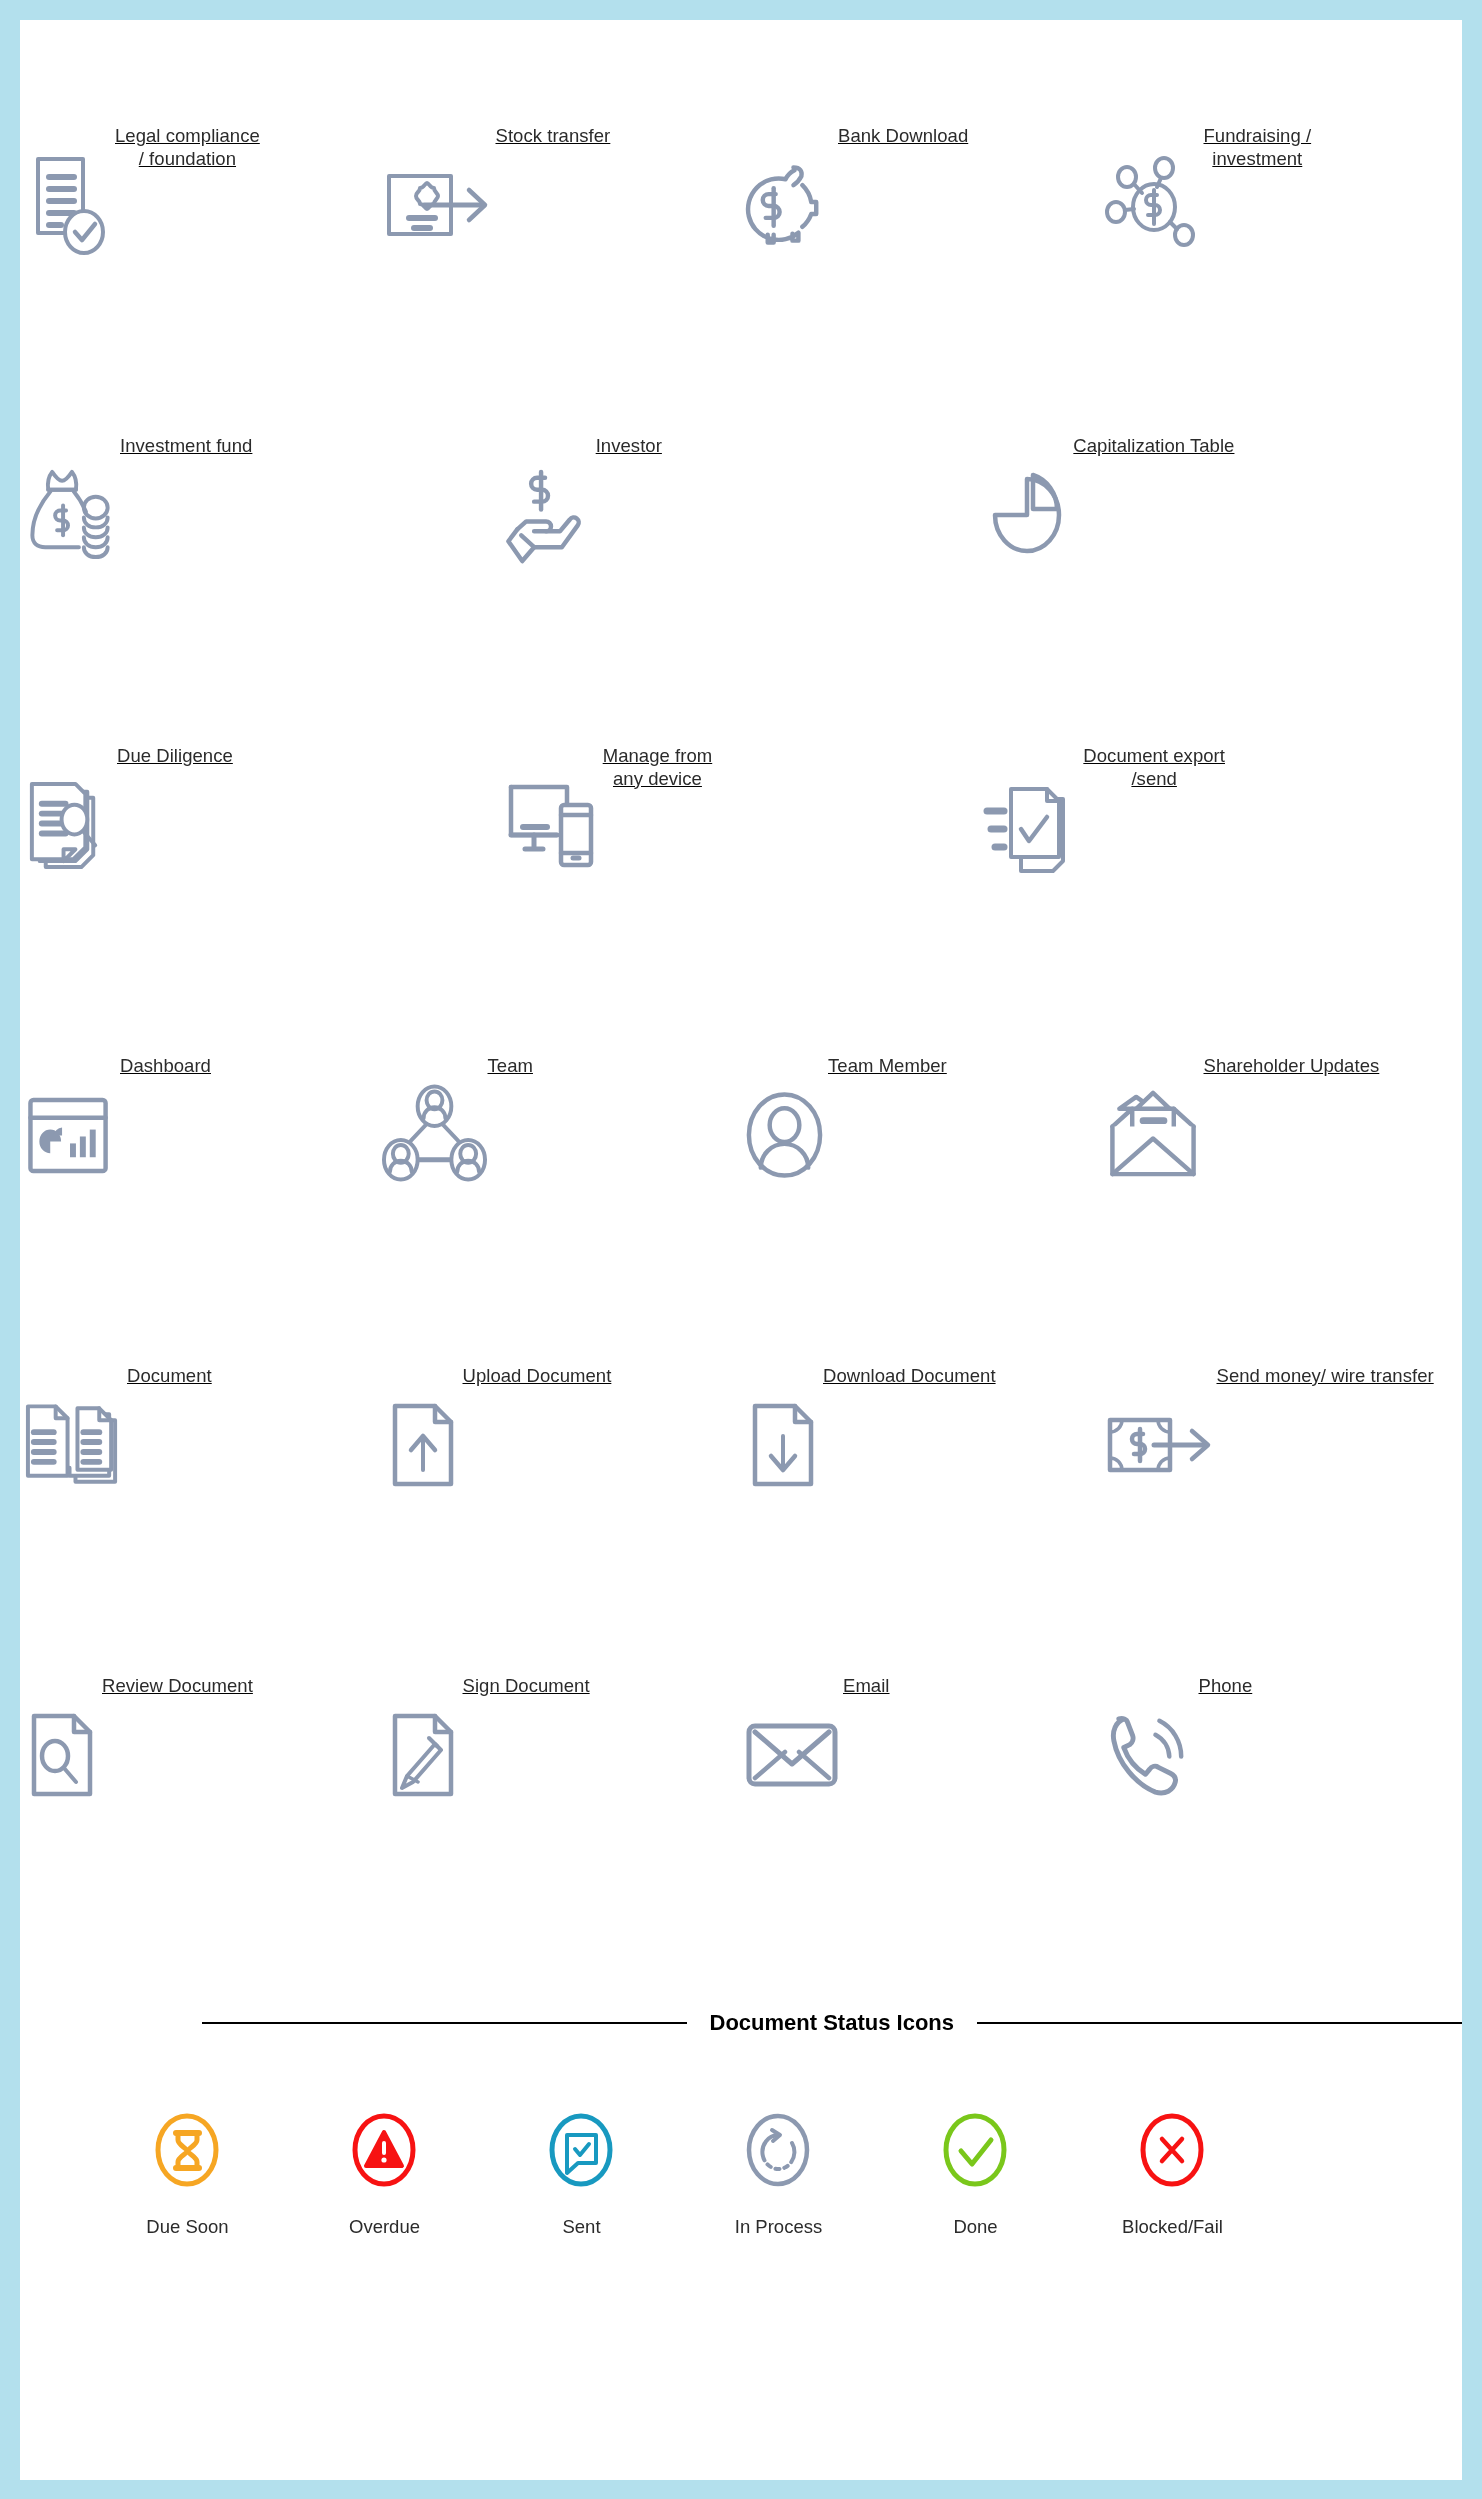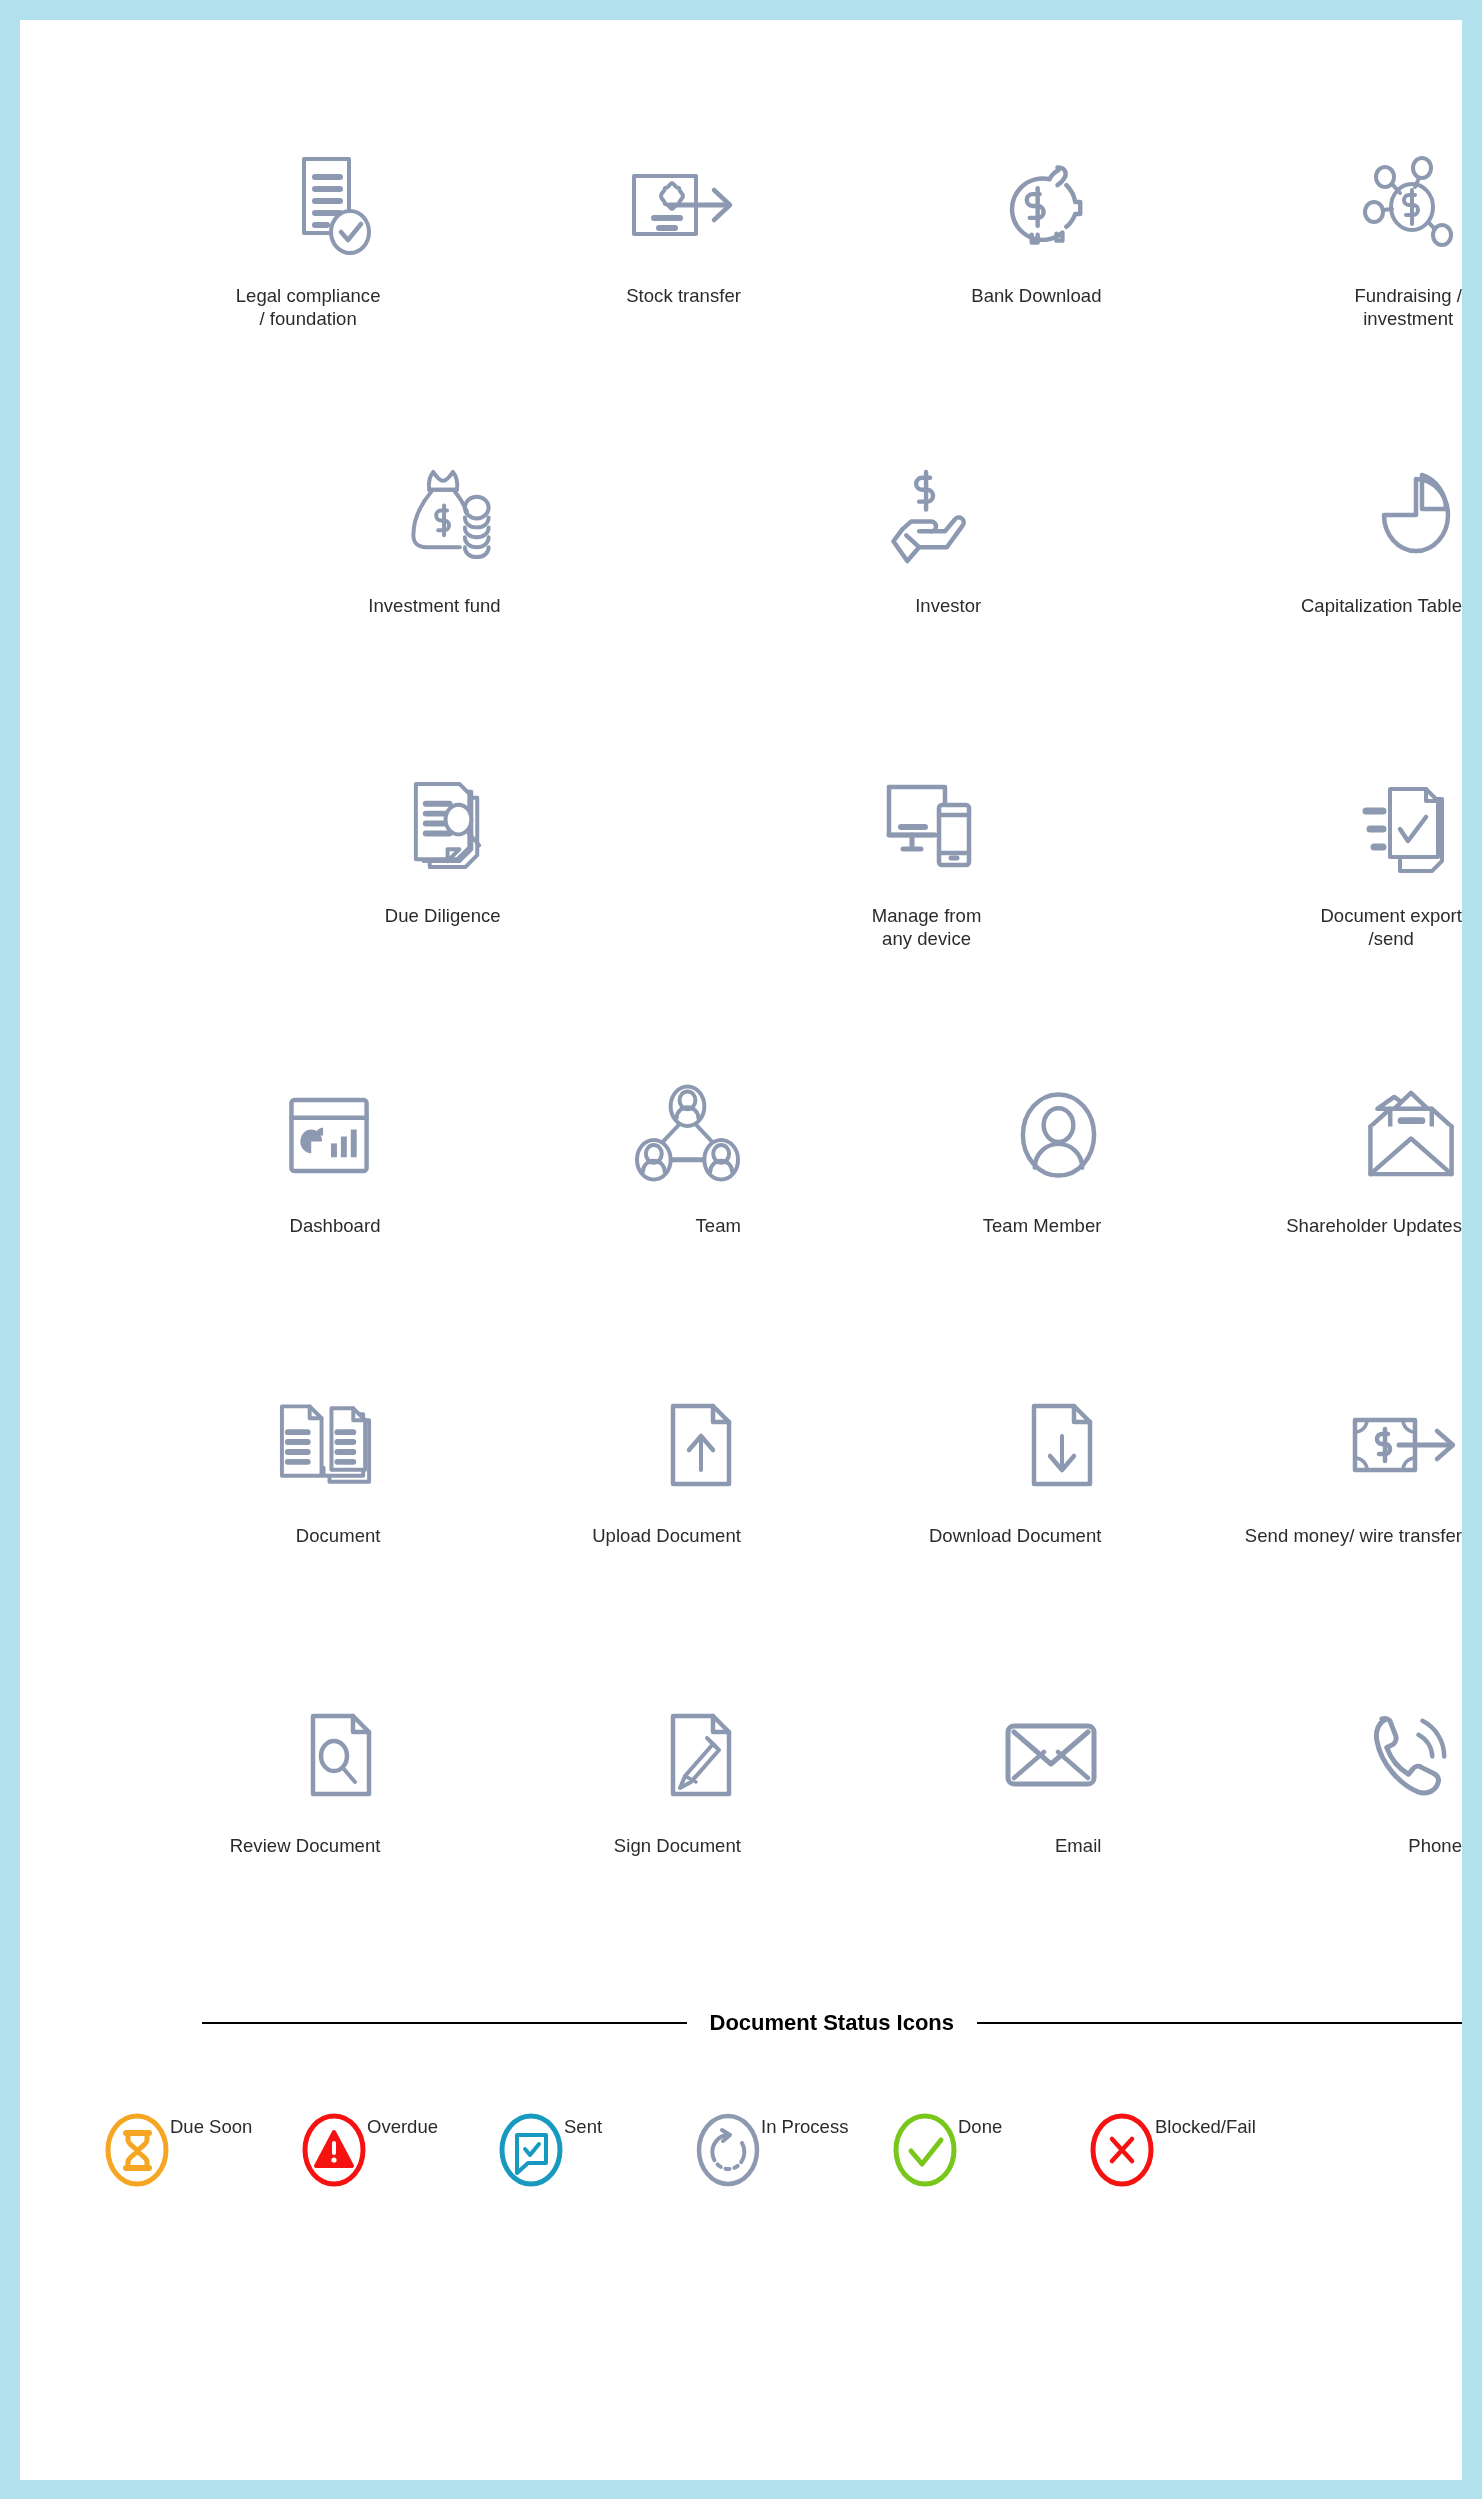--- a/index.html
+++ b/index.html
@@ -22,23 +22,24 @@
     width:1442px;
   }
   .row{
     display:flex;
     width:1442px;
     height:310px;
   }
   .cell{
     flex:1 1 0;
     display:flex;
-    flex-direction:column;
-    align-items:flex-end;
+    flex-direction:row;
+    align-items:flex-start;
     justify-content:flex-start;
+    text-decoration:underline;
   }
   .iconbox{
     height:160px;
     display:flex;
     align-items:center;
     justify-content:center;
   }
   .iconbox svg{display:block;}
   .label{
     font-size:18.5px;
@@ -77,21 +78,22 @@
   .statusrow{
     position:absolute;
     left:85px; top:2080px;
     width:1150px;
     display:flex;
     justify-content:space-between;
   }
   .status{
     width:165px;
     display:flex;
-    flex-direction:row;
+    flex-direction:column;
+    align-items:center;
   }
   .status .sicon{height:100px;display:flex;align-items:center;justify-content:center;}
   .status .slabel{
     margin-top:16px;
     font-size:18.5px;
     color:#2b2b2b;
     text-align:center;
     white-space:nowrap;
   }
 </style>

